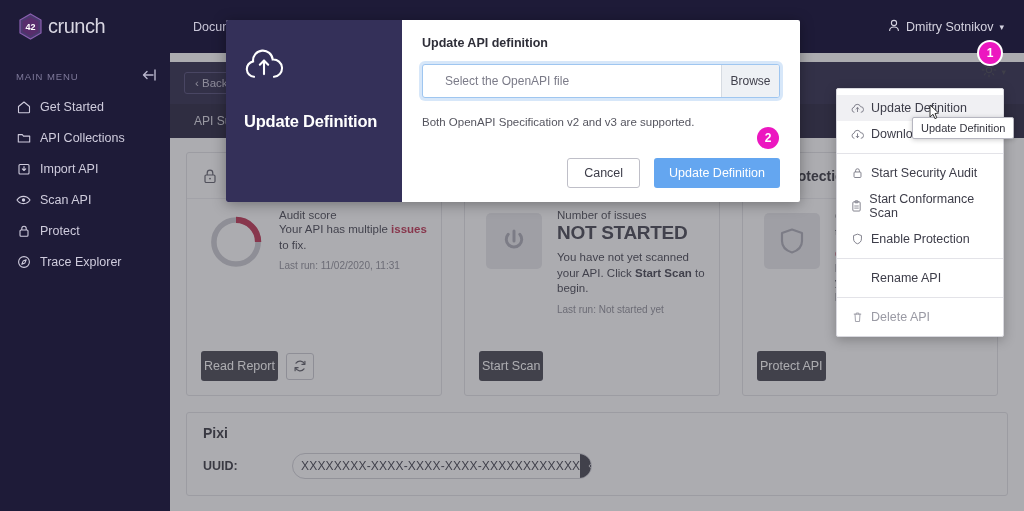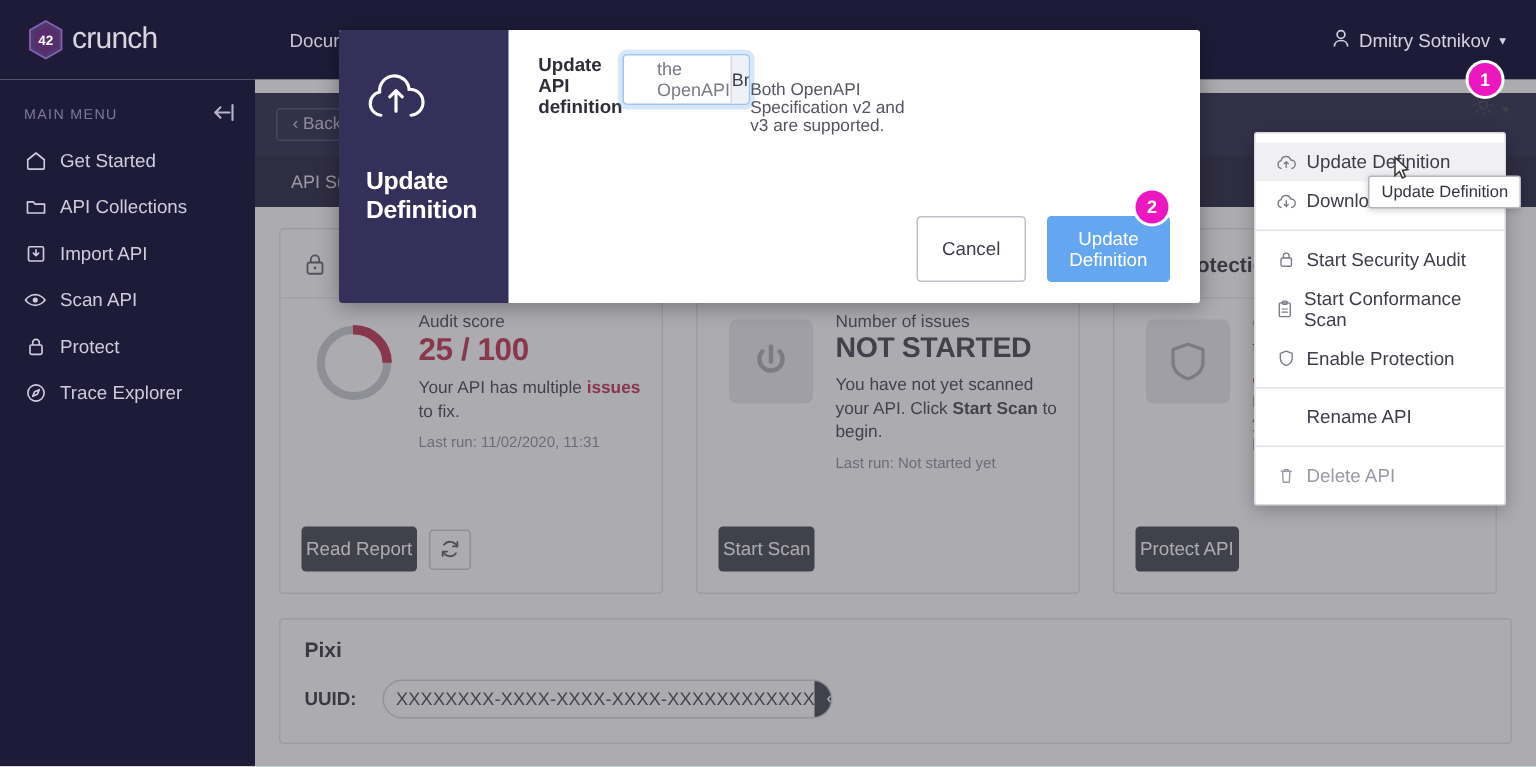--- a/index.html
+++ b/index.html
@@ -102,21 +102,21 @@
   
   .info-panel {
     margin-top:16px; border:1px solid #e2e2e6; border-radius:3px; background:#fff;
     padding: 12px 16px 16px 16px;
   }
   .info-title { font-size:14px; font-weight:700; color:#2e2e38; margin-bottom:12px;}
   .info-row { display:flex; align-items:center; gap:10px;}
   .info-label { font-size:12.5px; font-weight:700; color:#2e2e38; width:42px;}
   .uuid-box {
     display:flex; align-items:center; border:1px solid #cfcfd6; border-radius:13px;
-    height:26px; width:300px; overflow:hidden;
+    height:26px; width:300px; overflow:hidden;margin-left:37px;
   }
   .uuid-val { flex:1; font-size:12px; color:#3d3d49; padding-left:8px; letter-spacing:0.2px; white-space:nowrap;}
   .uuid-btns { display:flex; background:#3c3c48; height:26px;}
   .uuid-btns span { width:28px; display:flex; align-items:center; justify-content:center; color:#fff; font-size:11px;}
 
   
   .dim-overlay {
     position:absolute; left:170px; top:53px; width:854px; height:458px;
     background: rgba(70,70,80,0.45);
     z-index: 6; pointer-events:none;
@@ -128,21 +128,21 @@
     display:flex; z-index: 10;
     box-shadow: 0 2px 14px rgba(0,0,0,0.35);
     border-radius:2px; overflow:hidden; background:#fff;
   }
   .modal-left {
     width:176px; background:#343059; color:#fff;
     padding: 28px 18px; display:flex; flex-direction:column; gap:30px;
   }
   .modal-left .up-ico { width:40px; height:34px; }
   .modal-left-title { font-size:16.5px; font-weight:700; letter-spacing:-0.2px;}
-  .modal-right { flex:1; padding: 16px 20px 14px 20px; display:flex; flex-direction:row; }
+  .modal-right { flex:1; padding: 16px 20px 14px 20px; display:flex; flex-direction:column; }
   .modal-title { font-size:12.5px; font-weight:700; color:#2e2e38; margin-bottom:14px;}
   .file-field {
     display:flex; height:34px; border:1px solid #9fc6f0; border-radius:3px;
     box-shadow: 0 0 0 3px rgba(140,185,238,0.35);
     overflow:hidden; background:#fff;
   }
   .file-field .fplace { flex:1; display:flex; align-items:center; padding-left:22px; font-size:12px; color:#7b7b88;}
   .browse-btn {
     width:58px; background:#eef1f5; border-left:1px solid #d6dbe2;
     display:flex; align-items:center; justify-content:center; font-size:12px; color:#40404c;
@@ -316,21 +316,20 @@
           </div>
           <div class="card-body">
             <div class="card-visual">
               <svg class="donut" viewBox="0 0 42 42">
                 <circle cx="21" cy="21" r="16" fill="none" stroke="#c9c9cf" stroke-width="4"></circle>
                 <circle cx="21" cy="21" r="16" fill="none" stroke="#bd2b4b" stroke-width="4.6" stroke-dasharray="25 75" stroke-dashoffset="0" pathLength="100" transform="rotate(-90 21 21)"></circle>
               </svg>
             </div>
             <div class="card-text">
               <div class="kicker">Audit score</div>
-              <div class="bignum">25 / 100</div>
               <div class="desc"><span>Your API has multiple </span><span class="issues">issues</span><span> to fix.</span></div>
               <div class="lastrun">Last run: 11/02/2020, 11:31</div>
             </div>
           </div>
           <div class="card-foot">
             <button class="btn-dark">Read Report</button>
             <span class="icon-btn">
               <svg width="14" height="14" viewBox="0 0 14 14">
                   <path d="M11.6 5.2A5 5 0 0 0 3 4.2M2.4 8.8a5 5 0 0 0 8.6 1" fill="none" stroke="#55555f" stroke-width="1.2" stroke-linecap="round"></path>
                   <path d="M11.9 2.3v3h-3M2.1 11.7v-3h3" fill="none" stroke="#55555f" stroke-width="1.2" stroke-linecap="round" stroke-linejoin="round"></path>

